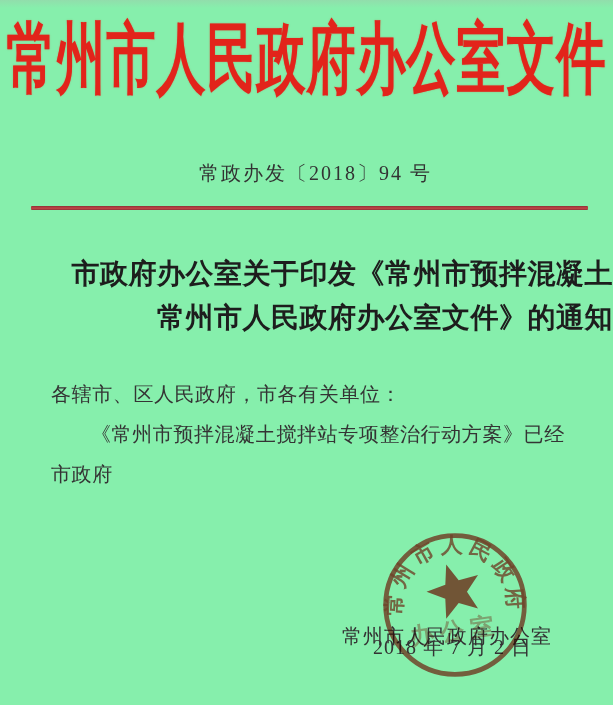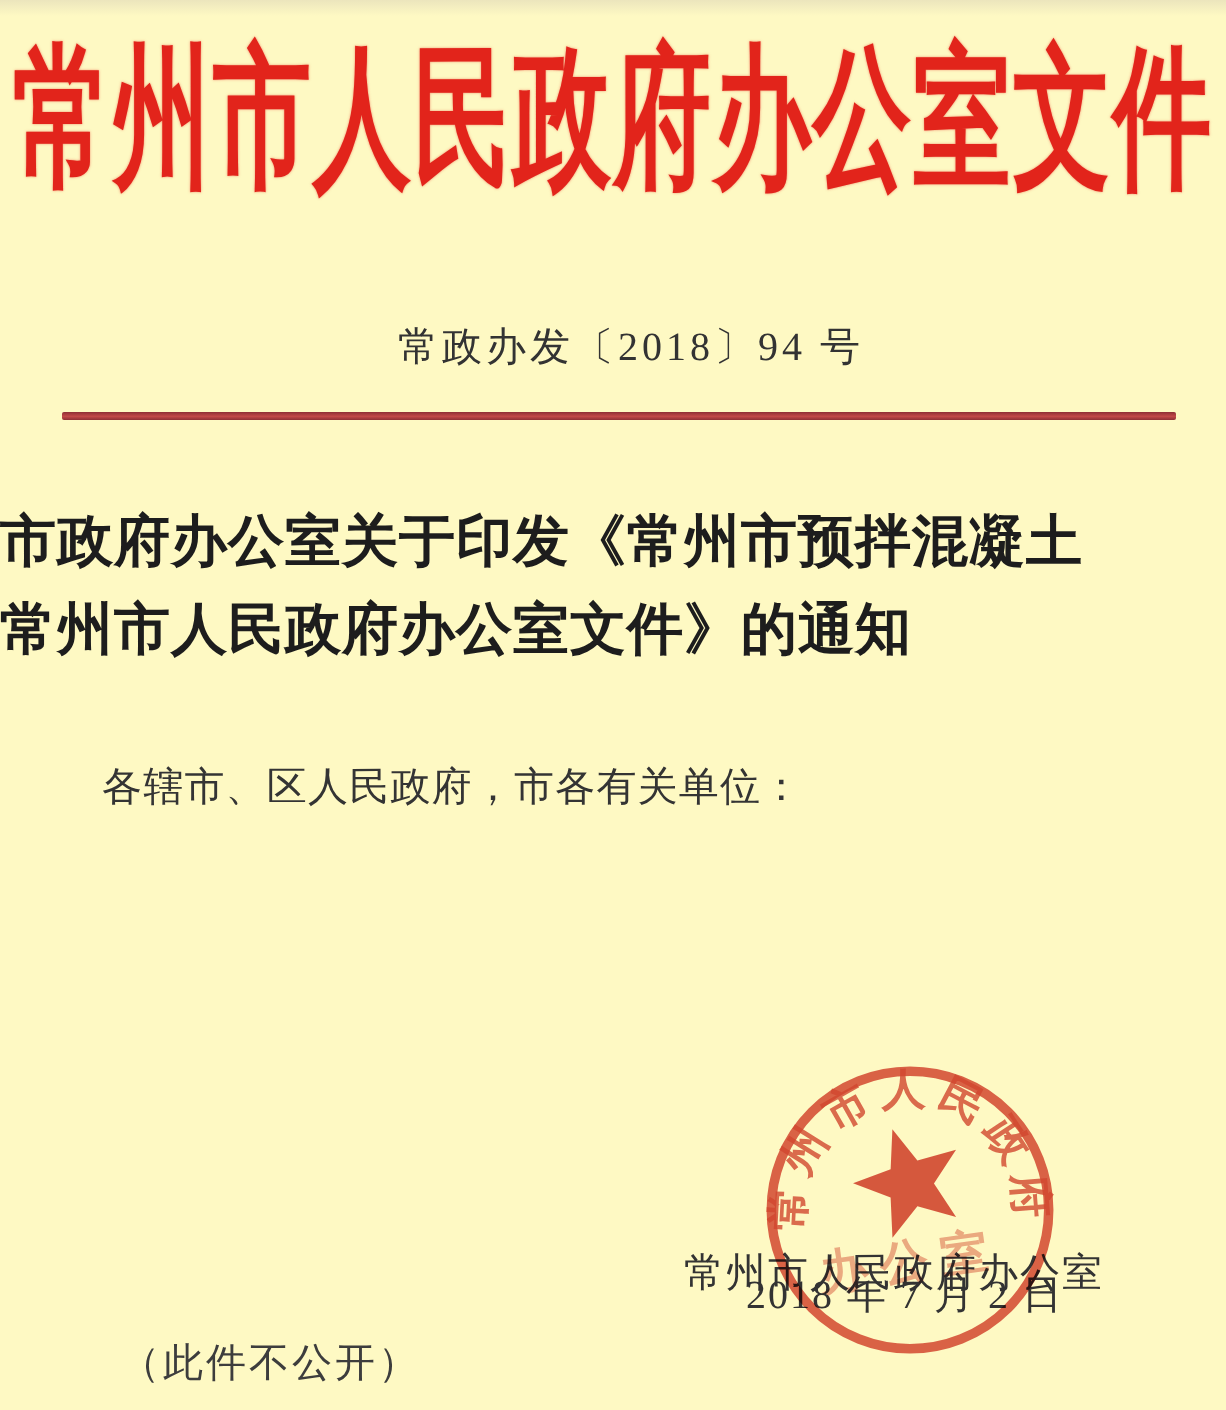--- a/index.html
+++ b/index.html
@@ -1,20 +1,20 @@
 <!DOCTYPE html>
 <html><head>
 <meta charset="utf-8">
 <style>
   html, body { margin: 0; padding: 0; }
   .page {
     position: relative;
     width: 613px;
     height: 705px;
-    background: #fef9c3;
+    background: #86efac;
     overflow: hidden;
     font-family: "Liberation Serif", "DejaVu Serif", serif;
   }
   
   .scan-noise {
     position: absolute; top: 0; left: 0; right: 0; height: 8px;
     background: linear-gradient(to bottom, rgba(180,170,170,0.25), rgba(255,255,255,0));
   }
 
   .letterhead {
@@ -43,27 +43,26 @@
   }
 
   .red-rule {
     position: absolute; top: 206px; left: 31px; width: 557px; height: 4px;
     background: linear-gradient(to bottom, #8e2f35, #c24848 55%, #8e2f35);
     border-radius: 1px;
   }
 
   .doc-title {
     position: absolute; top: 252px; left: 0; right: 0;
-    text-align: left;
+    text-align: right;
     font-size: 28px;
     font-weight: 700;
     color: #1d1d1d;
     line-height: 44px;
     letter-spacing: 0.5px;
-    font-family: Liberation Mono, monospace;
   }
 
   .body-text {
     position: absolute; top: 374px; left: 35px; right: 30px;
     font-size: 20px;
     color: #343434;
     line-height: 40px;
     letter-spacing: 0.6px;
     margin-left: 16px;
   }
@@ -116,27 +115,27 @@
 
   <div class="red-rule"></div>
 
   <div class="doc-title">
     <div>市政府办公室关于印发《常州市预拌混凝土</div>
     <div>常州市人民政府办公室文件》的通知</div>
   </div>
 
   <div class="body-text">
     <div>各辖市、区人民政府，市各有关单位：</div>
+    <div class="indent">《常州市预拌混凝土搅拌站专项整治行动方案》已经市政府</div>
   </div>
 
   <div class="signature">常州市人民政府办公室</div>
 
   <div class="issue-date">2018 年 7 月 2 日</div>
 
-  <div class="footer-note">（此件不公开）</div>
 
   <div class="seal">
     <svg viewBox="0 0 160 160" xmlns="http://www.w3.org/2000/svg">
       <defs>
         <path id="sealArcPath" d="M 26 95 A 56 56 0 1 1 134 95" fill="none"></path>
       </defs>
       <circle cx="80" cy="80" r="73" fill="none" stroke="#cc2f21" stroke-width="5" opacity="0.85"></circle>
       <text font-size="23" fill="#cc2f21" opacity="0.8" font-family="Liberation Serif, DejaVu Serif, serif" font-weight="bold" letter-spacing="5">
         <textPath href="#sealArcPath" startOffset="4">常州市人民政府</textPath>
       </text>

